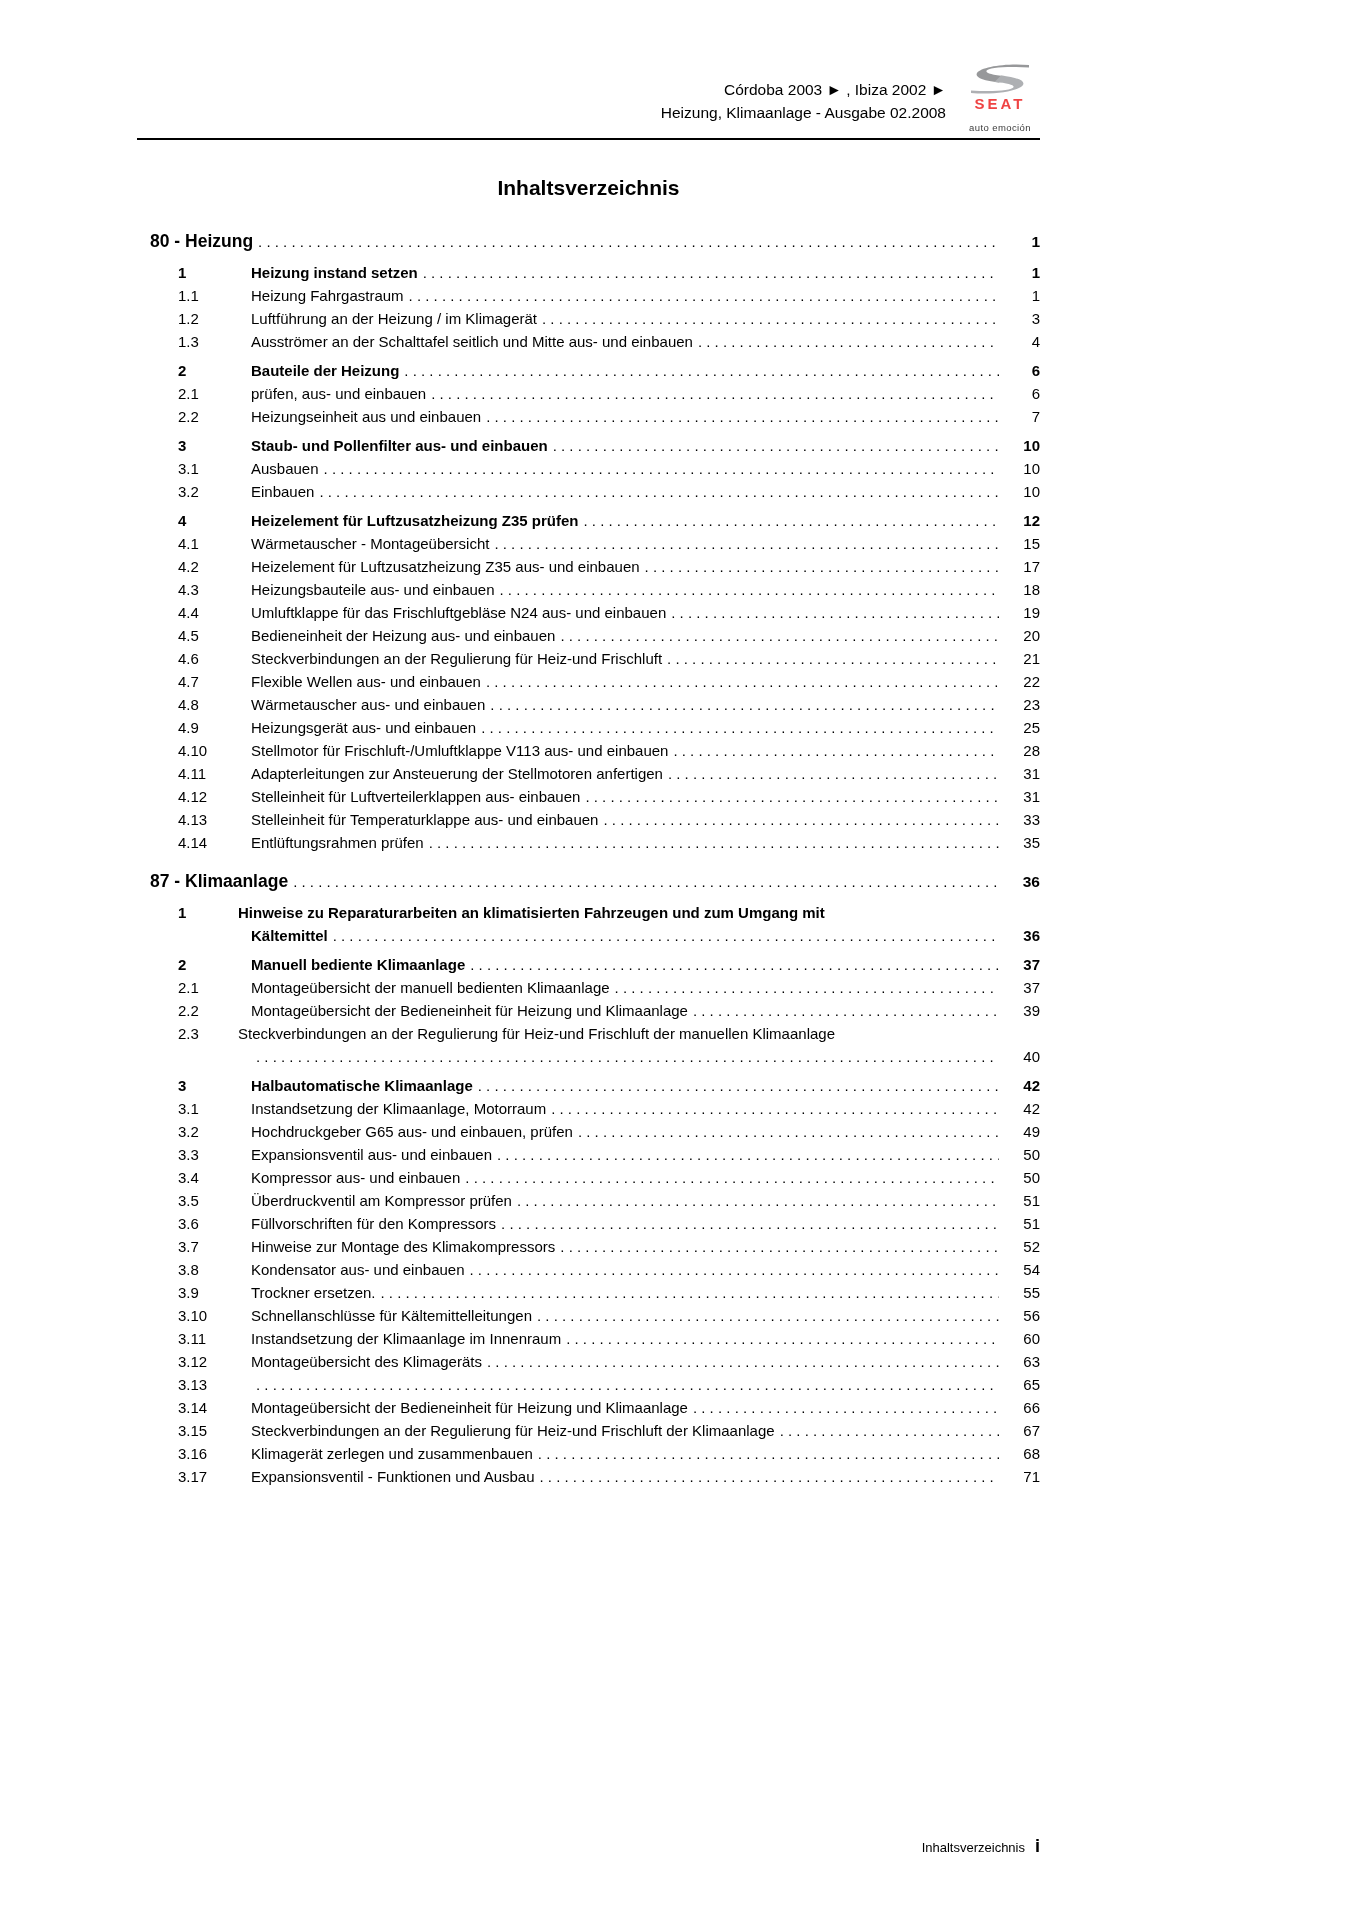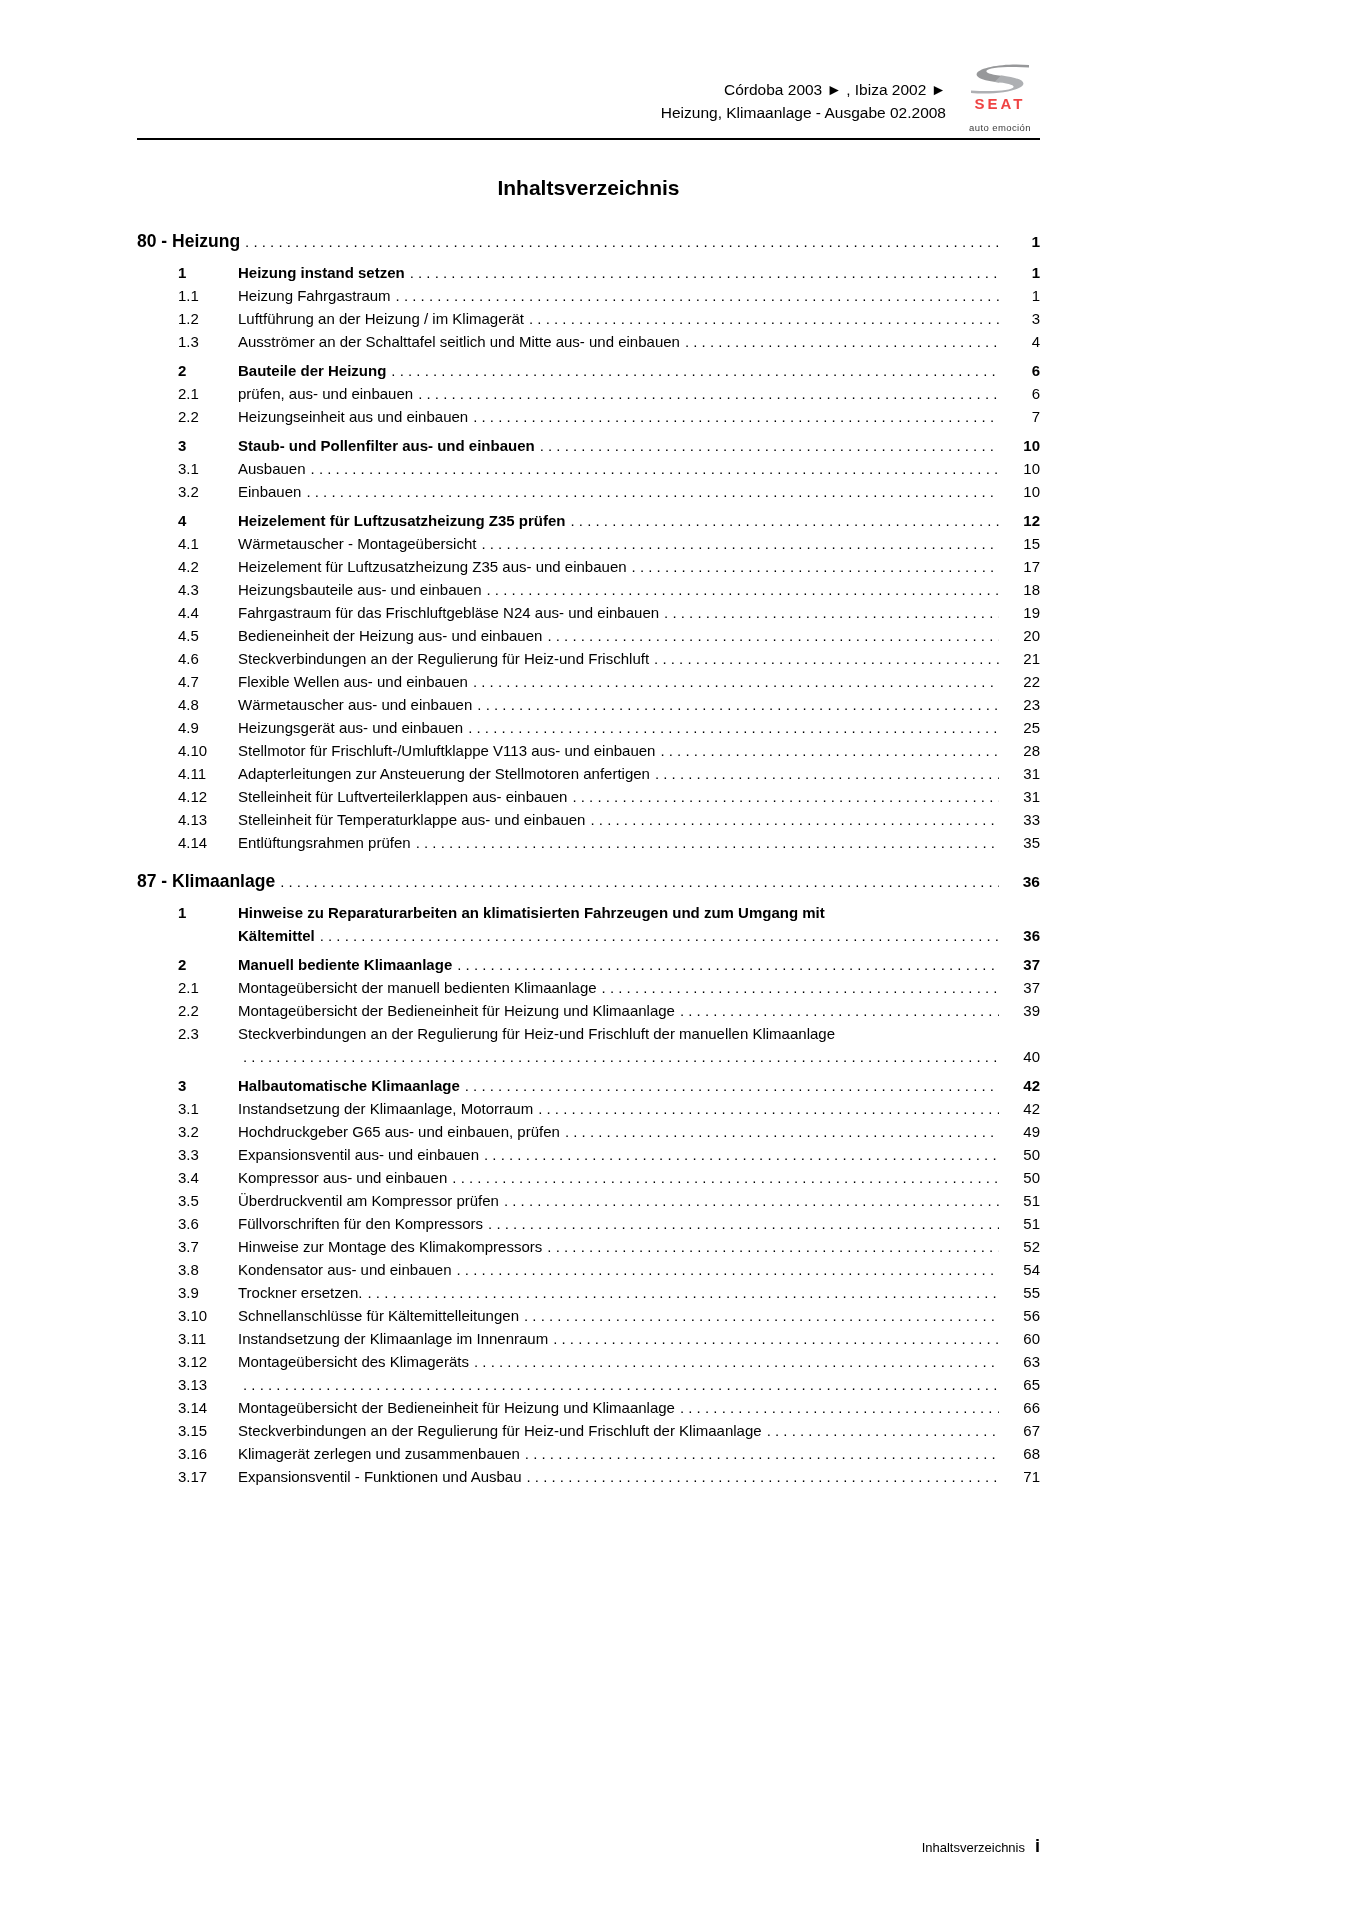--- a/index.html
+++ b/index.html
@@ -83,20 +83,21 @@
     flex: 0 0 60px;
     margin-left: 41px;
   }
   .col-body {
     flex: 1;
     min-width: 0;
   }
   .leader-line {
     display: flex;
     align-items: baseline;
+    margin-left: 13px;
   }
   .t { flex: 0 0 auto; white-space: nowrap; }
   .dots {
     flex: 1 1 0;
     min-width: 0;
     overflow: hidden;
     white-space: nowrap;
     font-weight: normal;
     font-size: 15px;
     margin: 0 5px;
@@ -289,21 +290,21 @@
               <span class="t">Heizungsbauteile aus- und einbauen</span>
               <span class="dots">. . . . . . . . . . . . . . . . . . . . . . . . . . . . . . . . . . . . . . . . . . . . . . . . . . . . . . . . . . . . . . . . . . . . . . . . . . . . . . . . . . . . . . . . . . . . . . . . . . . . . . . . . . . . . . . . . . . . . . . . . . . . . . . . . . . . . . . . . . . . . . . . . . . . . . . . . . . . . . . . . . . . . . . . . . . . . . . . . . . . . . . . . . . . . . . . . . . . . . . . . . . . . . . . . . . . . . . . . . . . . . . . . . . . . . . . . . . . . . . . . . . . . . . . . . . . . . . . . . . . . . . . . . . . . . . . . . . . . . . . . . . . . . . . . . . . . . . . . . . . </span>
               <span class="pg">18</span>
             </div>
           </div>
         </div>
         <div class="toc-row">
           <span class="col-num">4.4</span>
           <div class="col-body">
             <div class="leader-line">
-              <span class="t">Fahrgastraum für das Frischluftgebläse N24 aus- und einbauen</span>
+              <span class="t">Umluftklappe für das Frischluftgebläse N24 aus- und einbauen</span>
               <span class="dots">. . . . . . . . . . . . . . . . . . . . . . . . . . . . . . . . . . . . . . . . . . . . . . . . . . . . . . . . . . . . . . . . . . . . . . . . . . . . . . . . . . . . . . . . . . . . . . . . . . . . . . . . . . . . . . . . . . . . . . . . . . . . . . . . . . . . . . . . . . . . . . . . . . . . . . . . . . . . . . . . . . . . . . . . . . . . . . . . . . . . . . . . . . . . . . . . . . . . . . . . . . . . . . . . . . . . . . . . . . . . . . . . . . . . . . . . . . . . . . . . . . . . . . . . . . . . . . . . . . . . . . . . . . . . . . . . . . . . . . . . . . . . . . . . . . . . . . . . . . . . </span>
               <span class="pg">19</span>
             </div>
           </div>
         </div>
         <div class="toc-row">
           <span class="col-num">4.5</span>
           <div class="col-body">
             <div class="leader-line">
               <span class="t">Bedieneinheit der Heizung aus- und einbauen</span>

